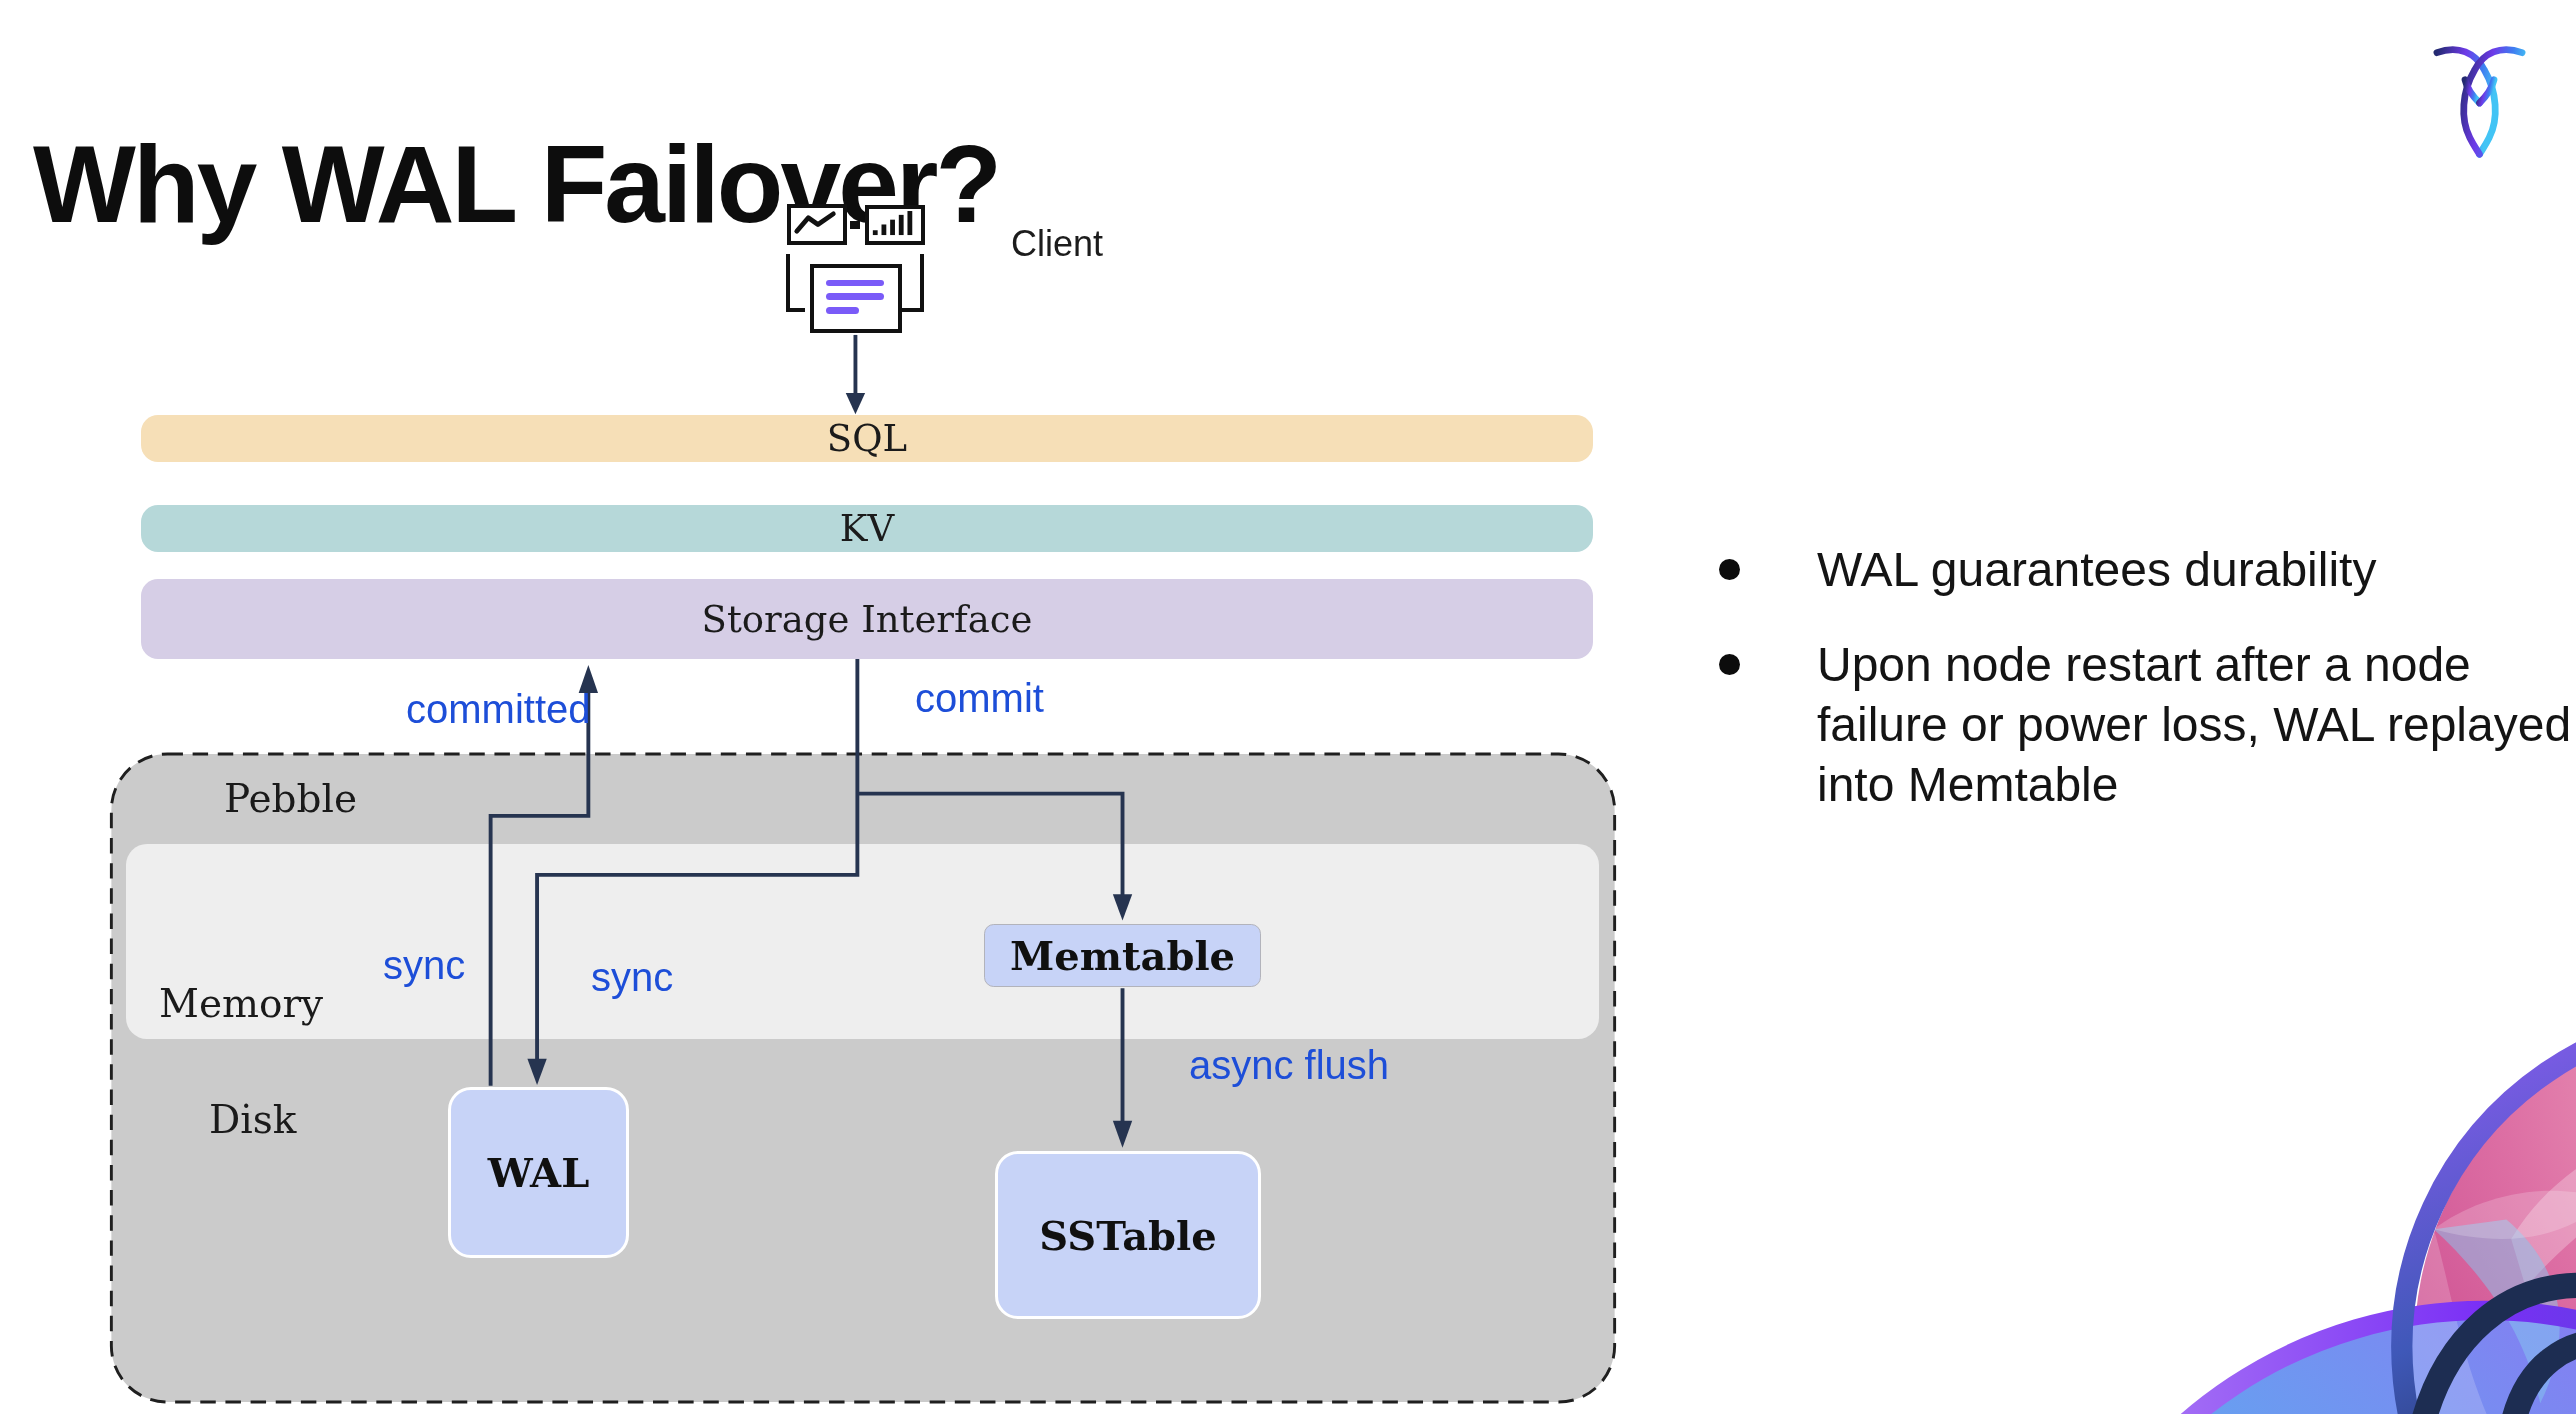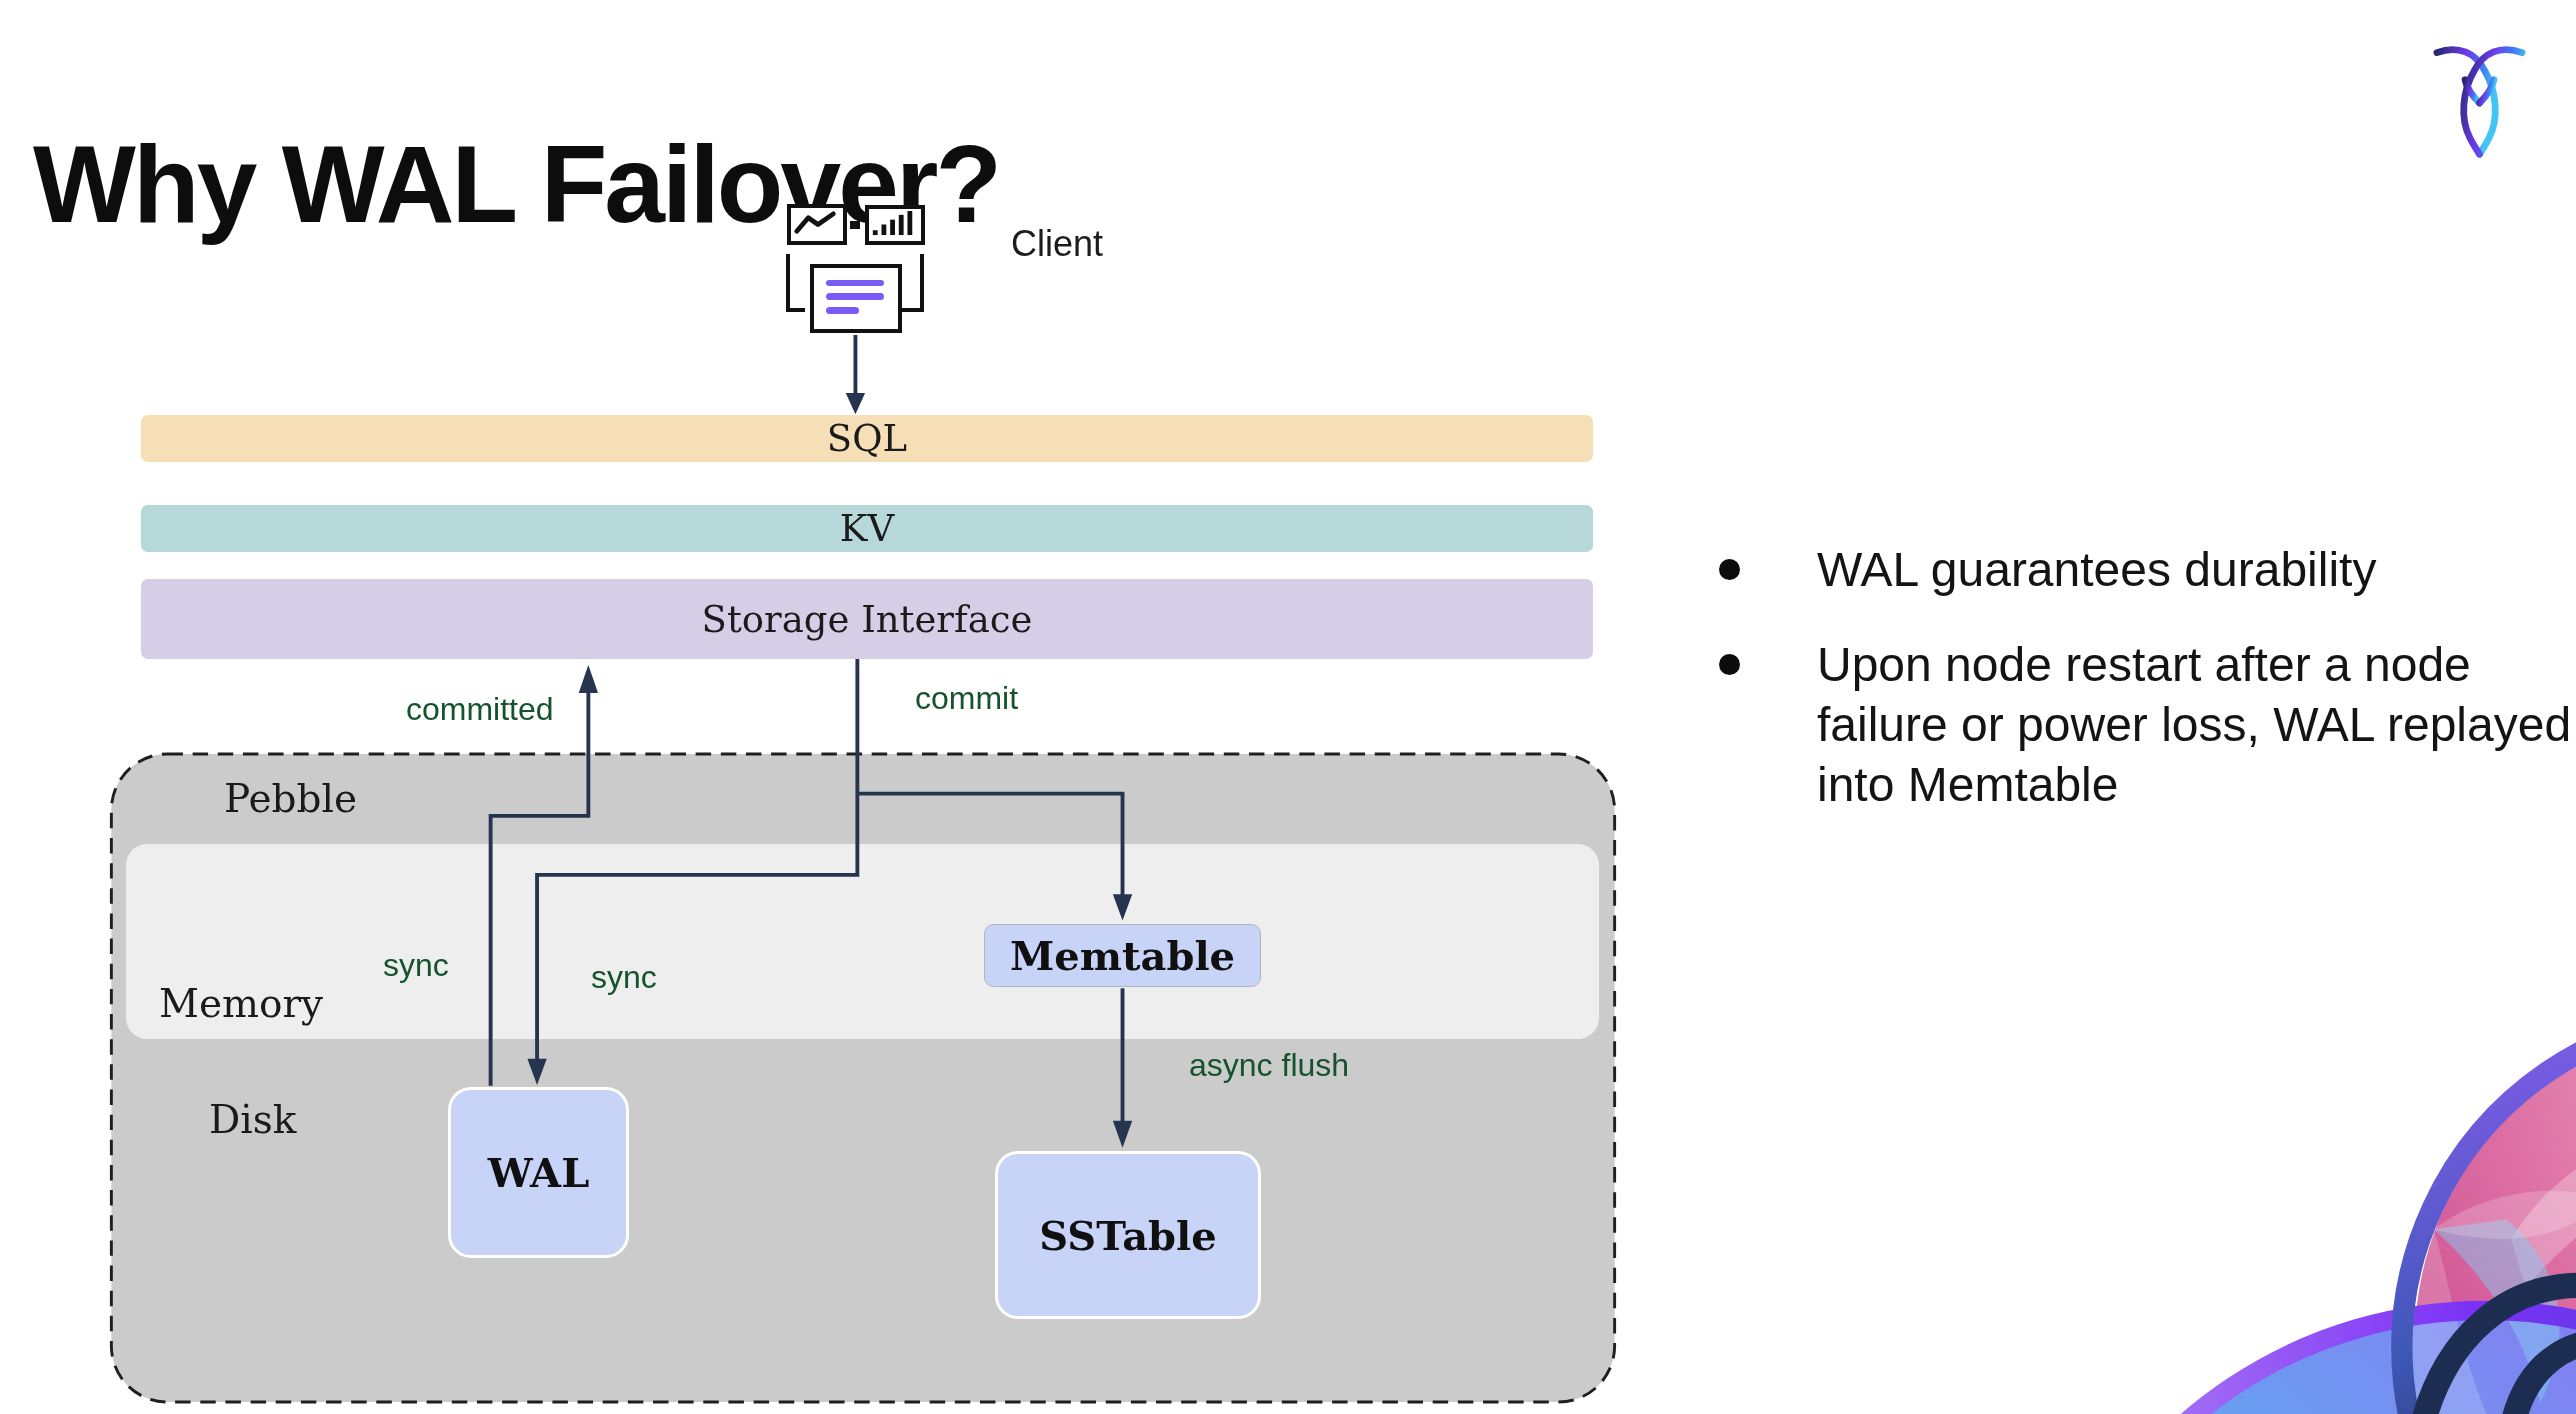--- a/index.html
+++ b/index.html
@@ -14,21 +14,21 @@
   
   .frame{border:4.8px solid #111;background:#fff;box-sizing:border-box;}
   .dash{background:#111;}
   .bracket-l{border-left:4.8px solid #111;border-bottom:4.8px solid #111;box-sizing:border-box;}
   .bracket-r{border-right:4.8px solid #111;border-bottom:4.8px solid #111;box-sizing:border-box;}
   .doc{border:4.8px solid #111;background:#fff;box-sizing:border-box;}
   .doc-line{position:absolute;height:6.8px;border-radius:3.9px;background:var(--doc-line,#7a5bf8);}
   .client-label{font-size:36px;color:#1c1c1c;}
 
   
-  .bar{left:141px;width:1452px;border-radius:7px;display:flex;align-items:center;
+  .bar{left:141px;width:1452px;border-radius:17px;display:flex;align-items:center;
        justify-content:center;font-family:"DejaVu Serif","Liberation Serif",serif;
        font-size:37px;color:#1b1b1b;box-sizing:border-box;}
   .bar-sql{top:415px;height:47px;background:var(--sql-bar,#f6dfb7);}
   .bar-kv{top:505px;height:47px;background:var(--kv-bar,#b6d8d9);}
   .bar-storage{top:579px;height:80px;background:var(--storage-bar,#d6cee6);}
 
   
   .memory-band{left:126px;top:844px;width:1473px;height:195px;border-radius:21px;
                background:var(--memory-bg,#eeeeee);z-index:2;}
   .zone-label{font-family:"DejaVu Serif","Liberation Serif",serif;font-size:39px;
@@ -37,21 +37,21 @@
   
   .node{background:var(--node-fill,#c7d3f7);box-sizing:border-box;z-index:6;
         display:flex;align-items:center;justify-content:center;
         font-family:"DejaVu Serif","Liberation Serif",serif;font-weight:bold;
         font-size:40px;color:#101010;}
   .node-wal{left:448px;top:1087px;width:181px;height:171px;border:3.9px solid #fff;border-radius:23px;}
   .node-memtable{left:984px;top:924px;width:277px;height:63px;border:1.9px solid #b2b3bb;border-radius:9.7px;}
   .node-sstable{left:995px;top:1151px;width:266px;height:168px;border:3.9px solid #fff;border-radius:23px;justify-content:center;}
 
   
-  .edge-label{font-size:32px;color:#14532d;z-index:7;line-height:43px;white-space:nowrap;}
+  .edge-label{font-size:40px;color:#1d4ed8;z-index:7;line-height:43px;white-space:nowrap;}
 
   
   .bullets{left:1719px;top:540px;width:871px;z-index:3;}
   .bullet{display:flex;margin-bottom:35px;}
   .bullet-dot{width:21px;height:21px;border-radius:50%;background:#0c0c0c;
               margin-top:19.4px;margin-right:77px;flex:0 0 auto;}
   .bullet-text{font-size:48px;line-height:60px;color:#141414;width:764px;}
 
   .layer-svg,.art-svg,.logo-svg{display:block;}
   .no-events{pointer-events:none;}

